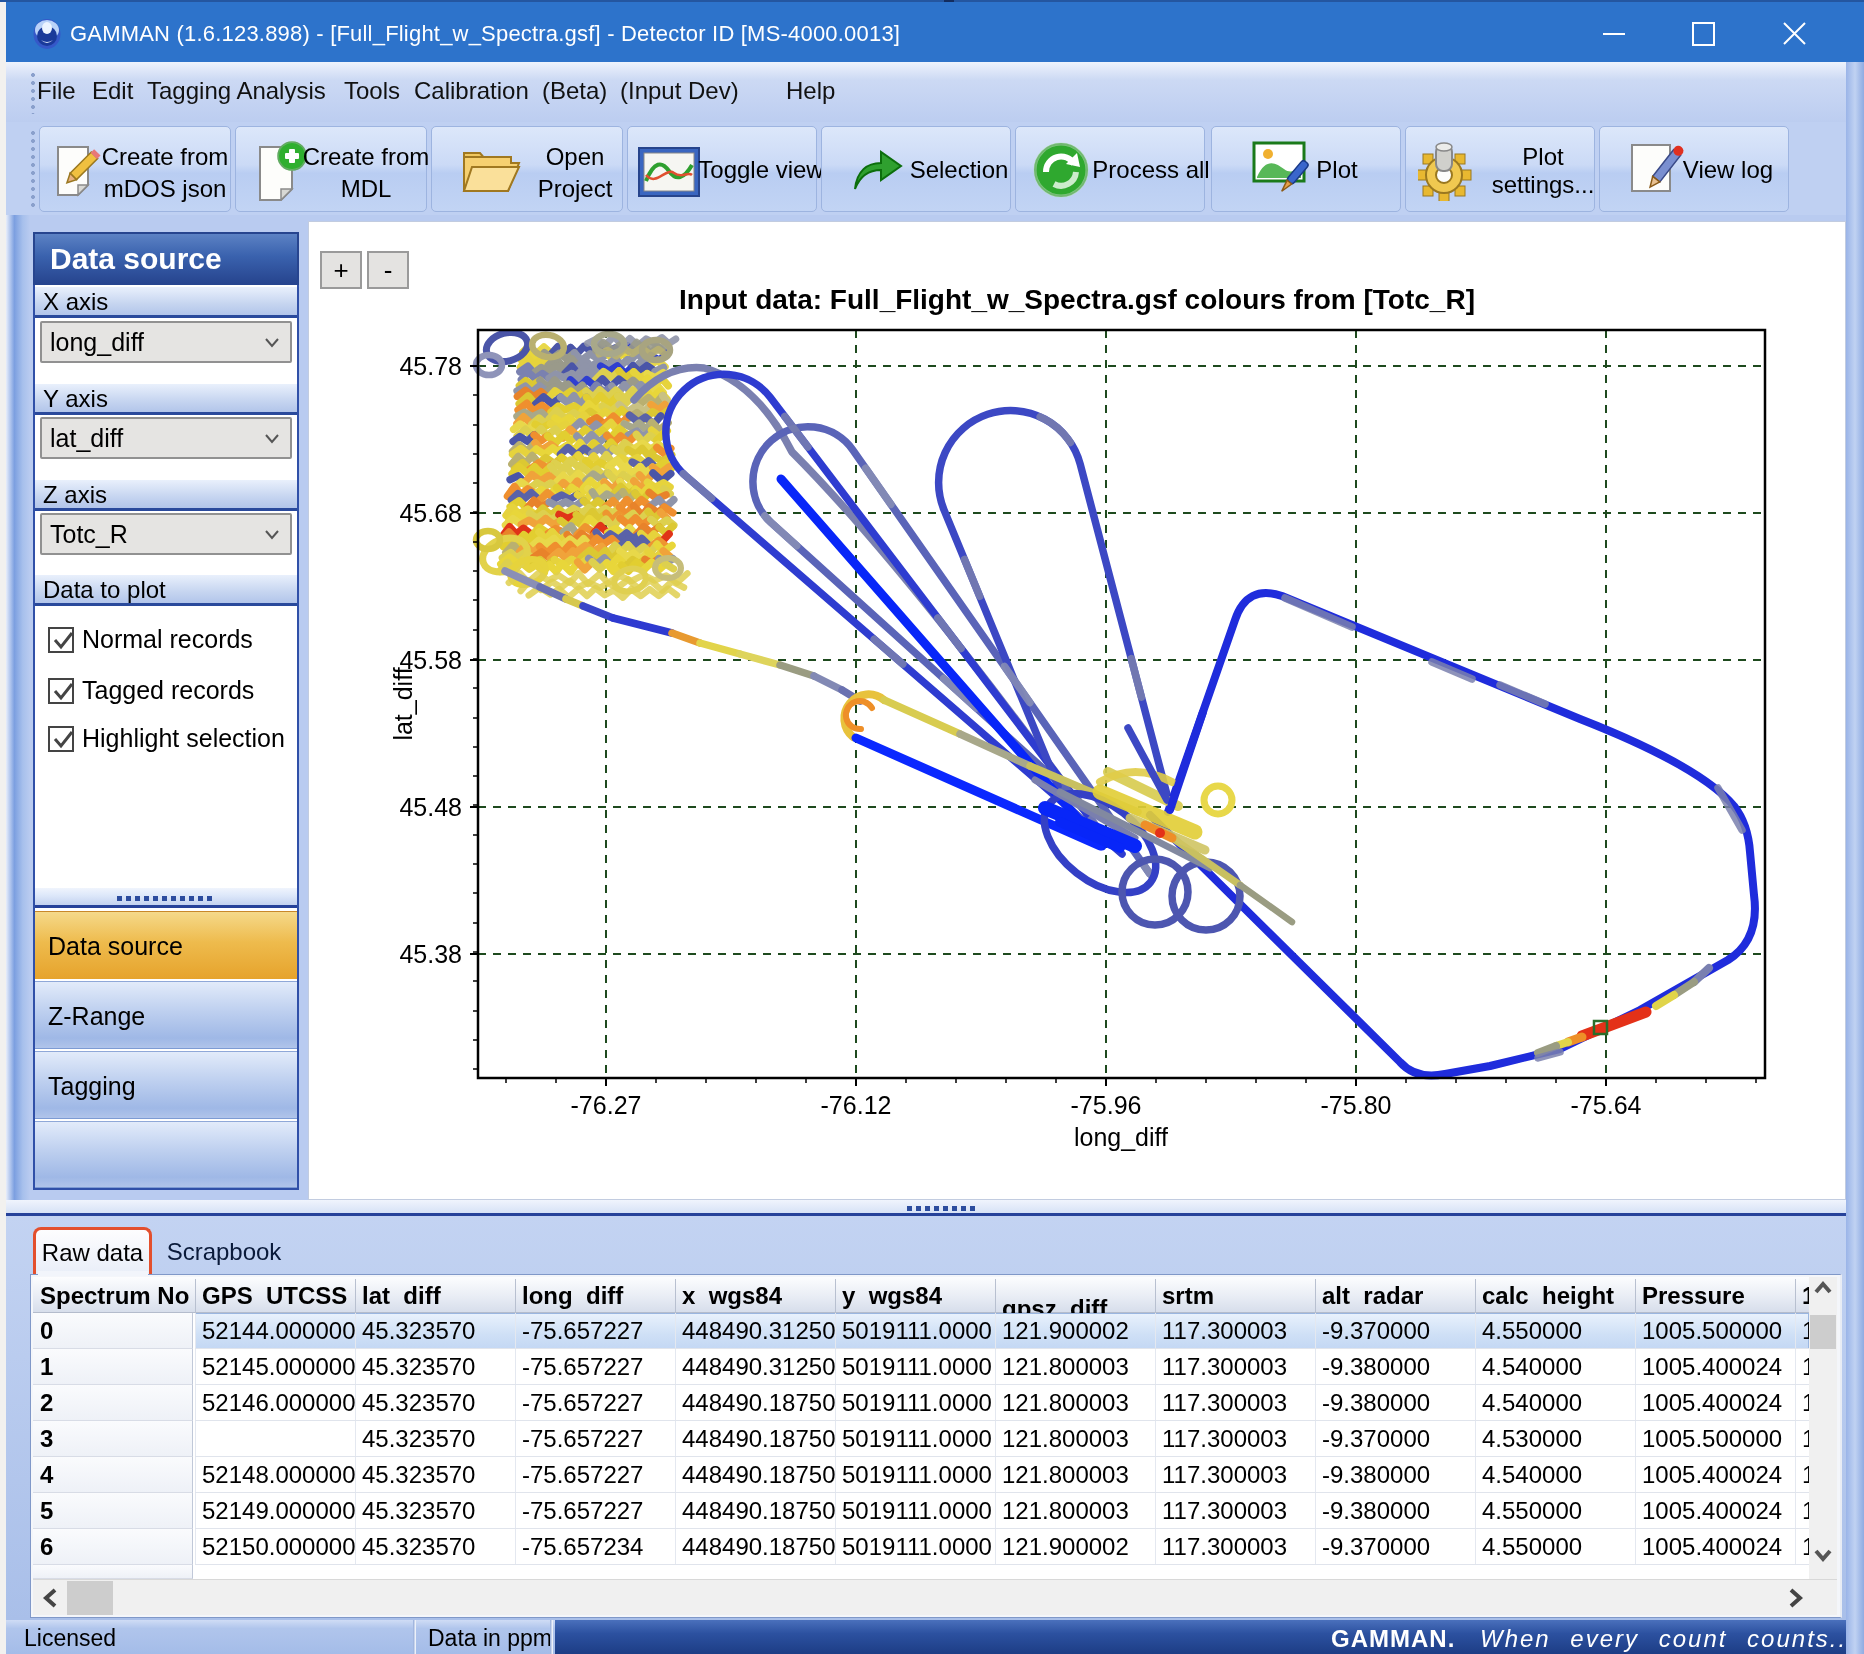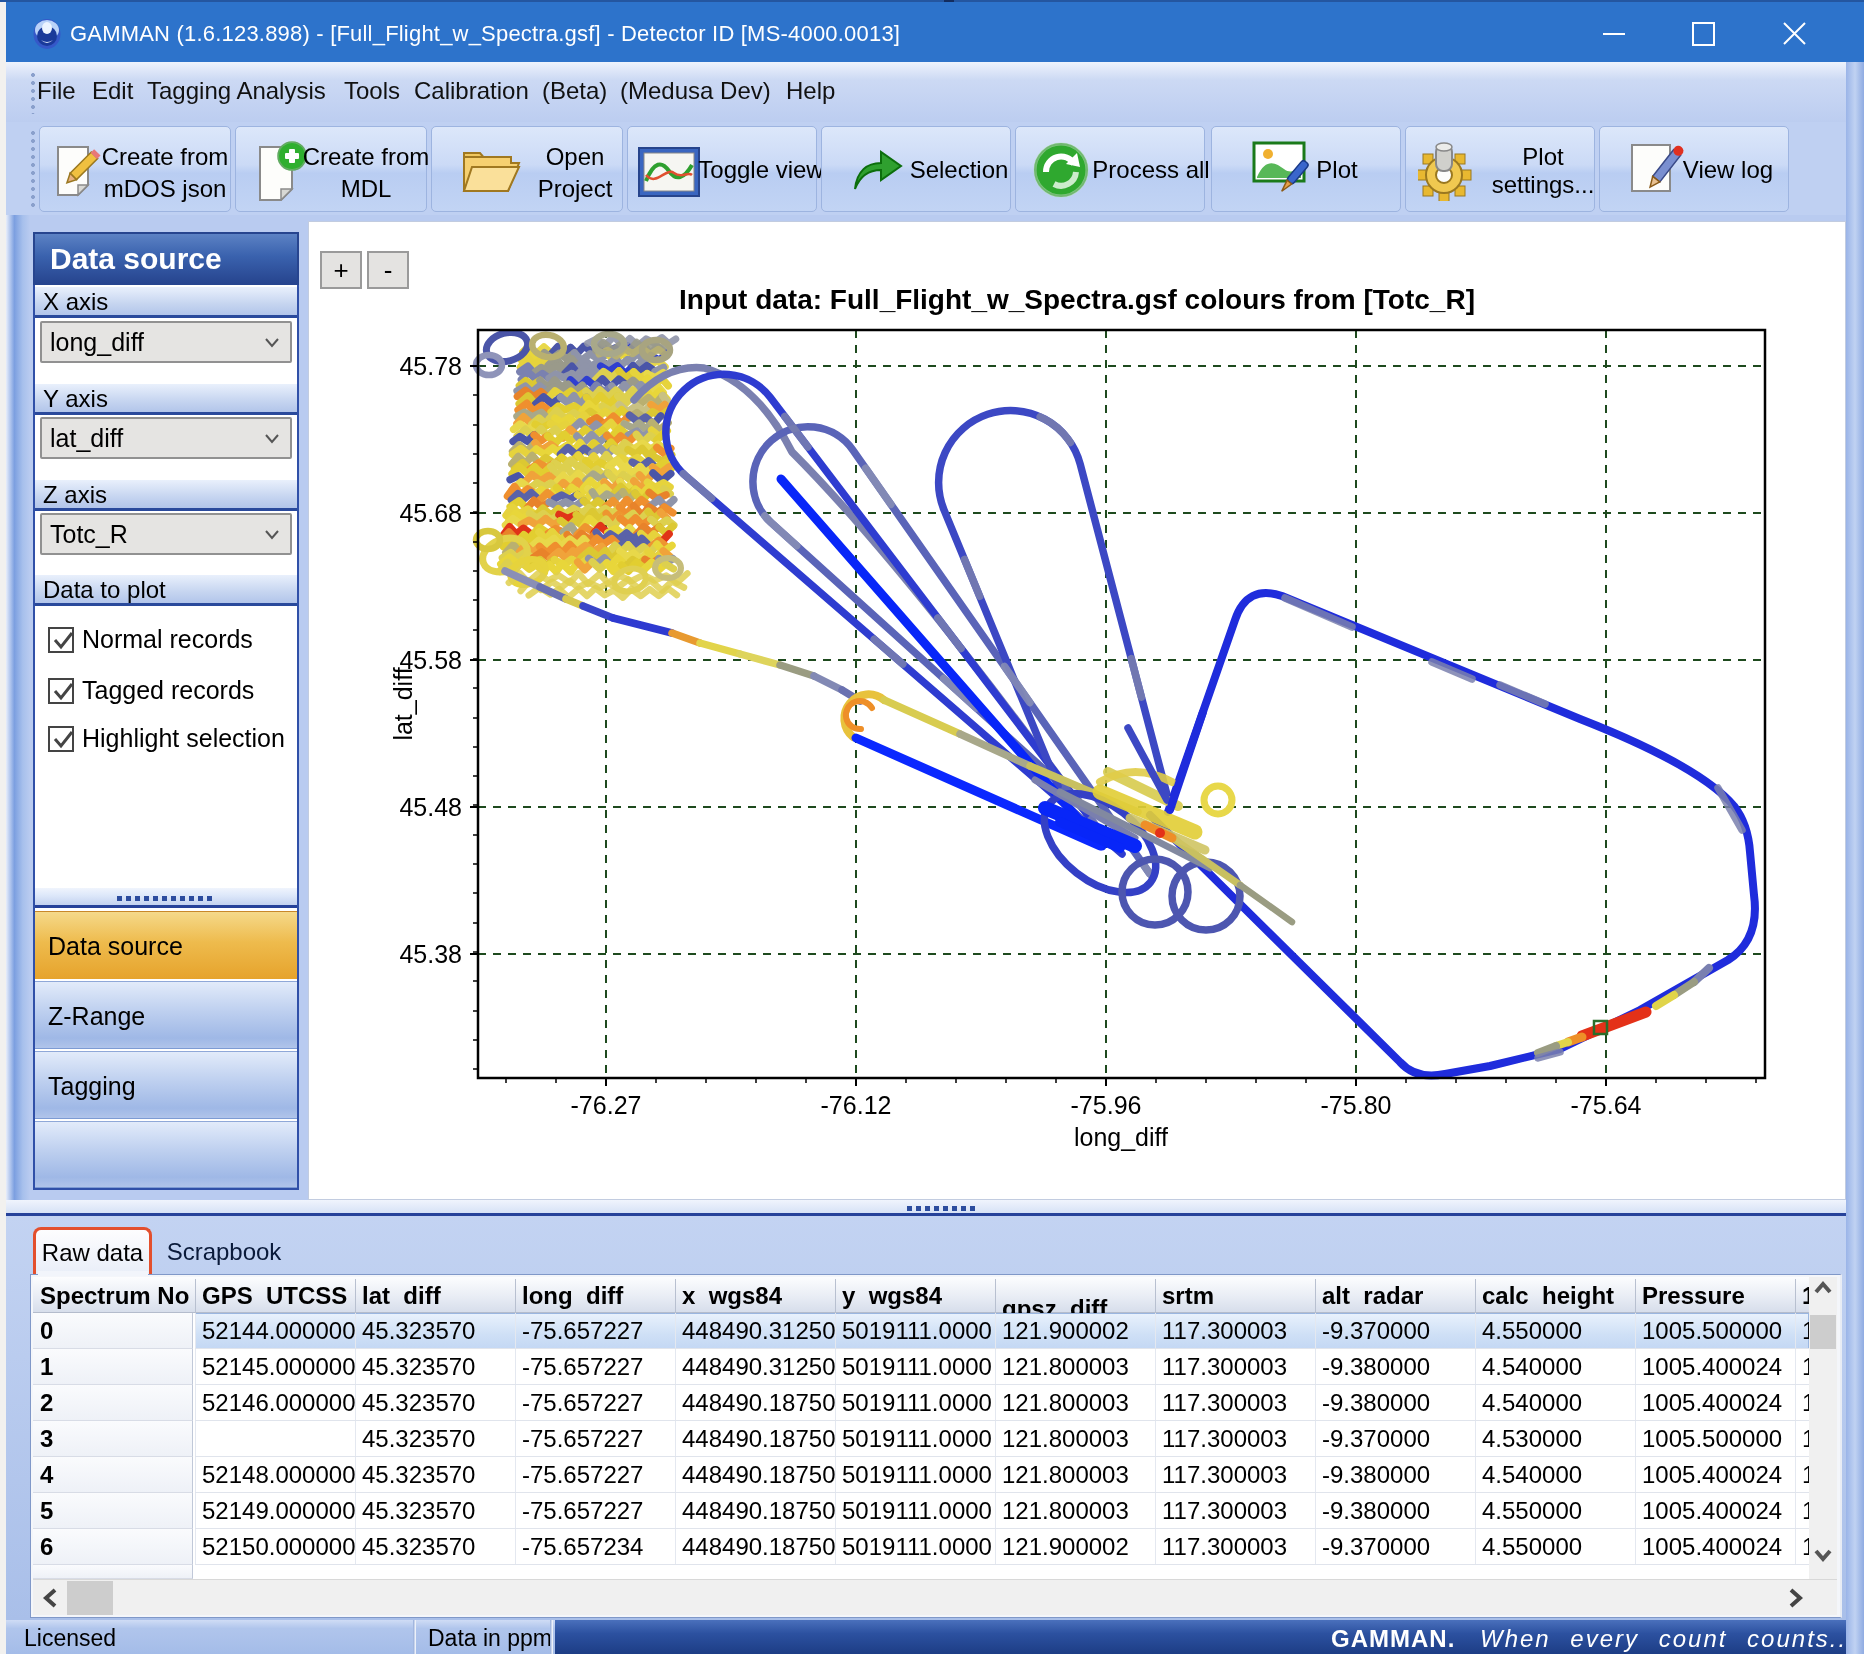--- a/index.html
+++ b/index.html
@@ -102,21 +102,21 @@
 </div>
 
 <div class="abs" id="menubar">
   <div class="gripv" style="left:24px;top:10px;height:42px;"></div>
   <div class="mi" style="left:31px;">File</div>
   <div class="mi" style="left:86px;">Edit</div>
   <div class="mi" style="left:141px;">Tagging Analysis</div>
   <div class="mi" style="left:338px;">Tools</div>
   <div class="mi" style="left:408px;">Calibration</div>
   <div class="mi" style="left:536px;">(Beta)</div>
-  <div class="mi" style="left:614px;">(Medusa Dev)</div>
+  <div class="mi" style="left:614px;">(Input Dev)</div>
   <div class="mi" style="left:780px;">Help</div>
 </div>
 
 <div class="abs" id="toolbar">
   <div class="gripv" style="left:24px;top:8px;height:78px;"></div>
   <div class="tbtn" style="left:33px;width:192px;">
       <svg class="ticon" style="left:10px;top:16px" width="56" height="56" viewBox="0 0 56 56">
 <path d="M8 4 h30 v38 l-10 10 h-20 z" fill="#fdfdfb" stroke="#8a8a8a" stroke-width="2"></path>
 <path d="M38 42 l-10 10 v-10 z" fill="#d8d8d4" stroke="#8a8a8a" stroke-width="1.5"></path>
 <g transform="rotate(45 30 26)">

